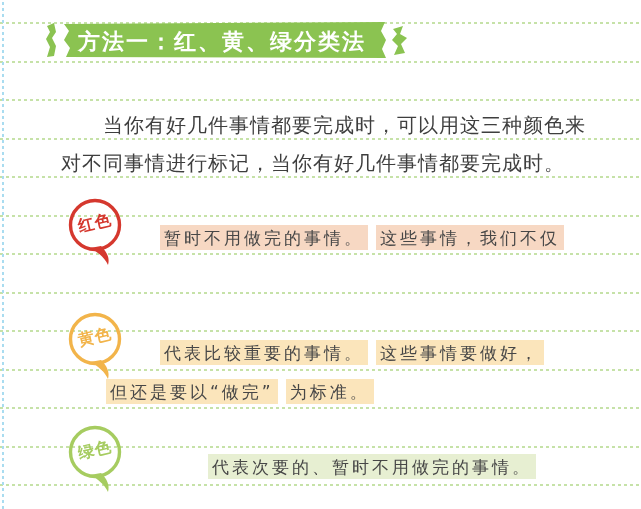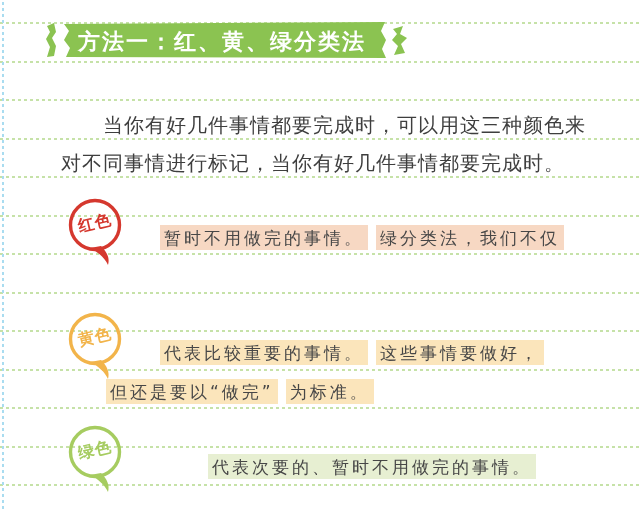--- a/index.html
+++ b/index.html
@@ -100,21 +100,21 @@
   <div class="intro-line intro-1">当你有好几件事情都要完成时，可以用这三种颜色来</div>
   <div class="intro-line intro-2">对不同事情进行标记，当你有好几件事情都要完成时。</div>
 
   <div class="bubble bubble-red">
     <svg width="62" height="74" viewBox="0 0 62 74">
       <circle class="bubble-circle" cx="31" cy="28" r="24.5"></circle>
       <path class="bubble-tail" d="M37,49 C43,55 46,61 44,68 C41,61 34,55 26,51 Z"></path>
     </svg>
     <div class="bubble-label">红色</div>
   </div>
-  <div class="hand-line red-l1"><span class="hl hl-red">暂时不用做完的事情。</span><span class="gap"></span><span class="hl hl-red">绿分类法，我们不仅</span></div>
+  <div class="hand-line red-l1"><span class="hl hl-red">暂时不用做完的事情。</span><span class="gap"></span><span class="hl hl-red">这些事情，我们不仅</span></div>
 
   <div class="bubble bubble-yellow">
     <svg width="62" height="74" viewBox="0 0 62 74">
       <circle class="bubble-circle" cx="31" cy="28" r="24.5"></circle>
       <path class="bubble-tail" d="M37,49 C43,55 46,61 44,68 C41,61 34,55 26,51 Z"></path>
     </svg>
     <div class="bubble-label">黄色</div>
   </div>
   <div class="hand-line yellow-l2"><span class="hl hl-yellow">但还是要以“做完”</span><span class="gap"></span><span class="hl hl-yellow">为标准。</span></div>
   <div class="hand-line yellow-l1"><span class="hl hl-yellow">代表比较重要的事情。</span><span class="gap"></span><span class="hl hl-yellow">这些事情要做好，</span></div>

